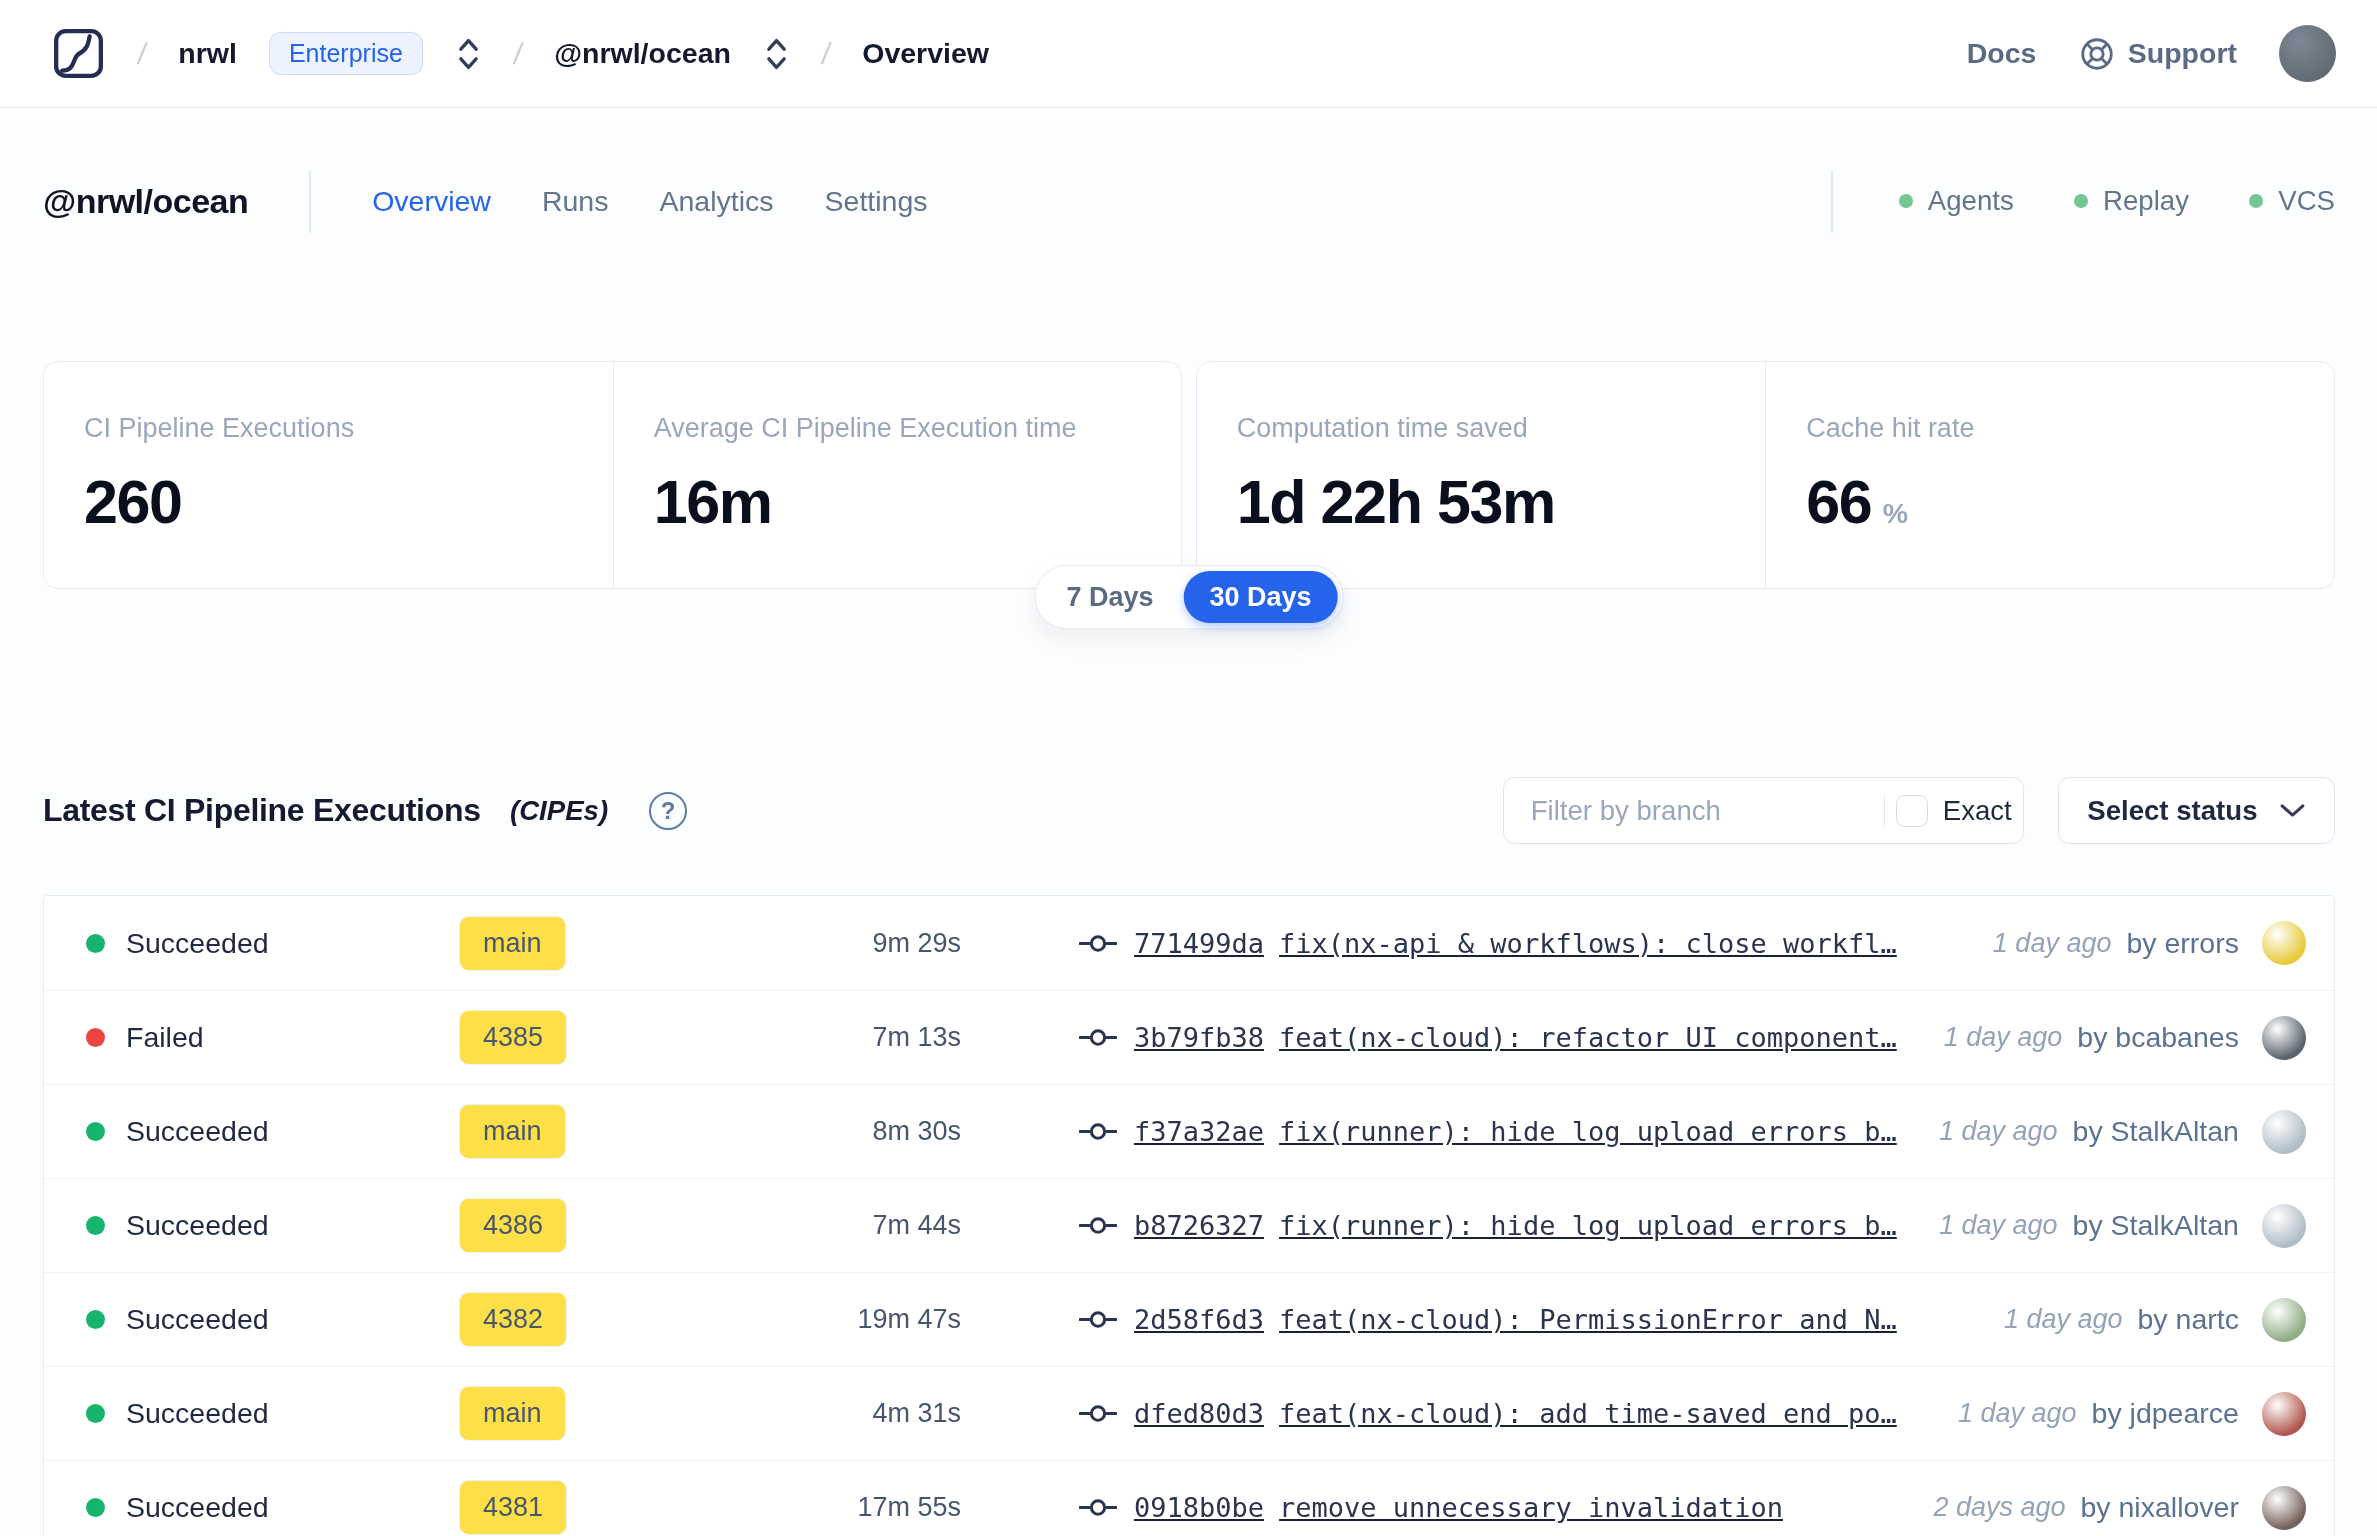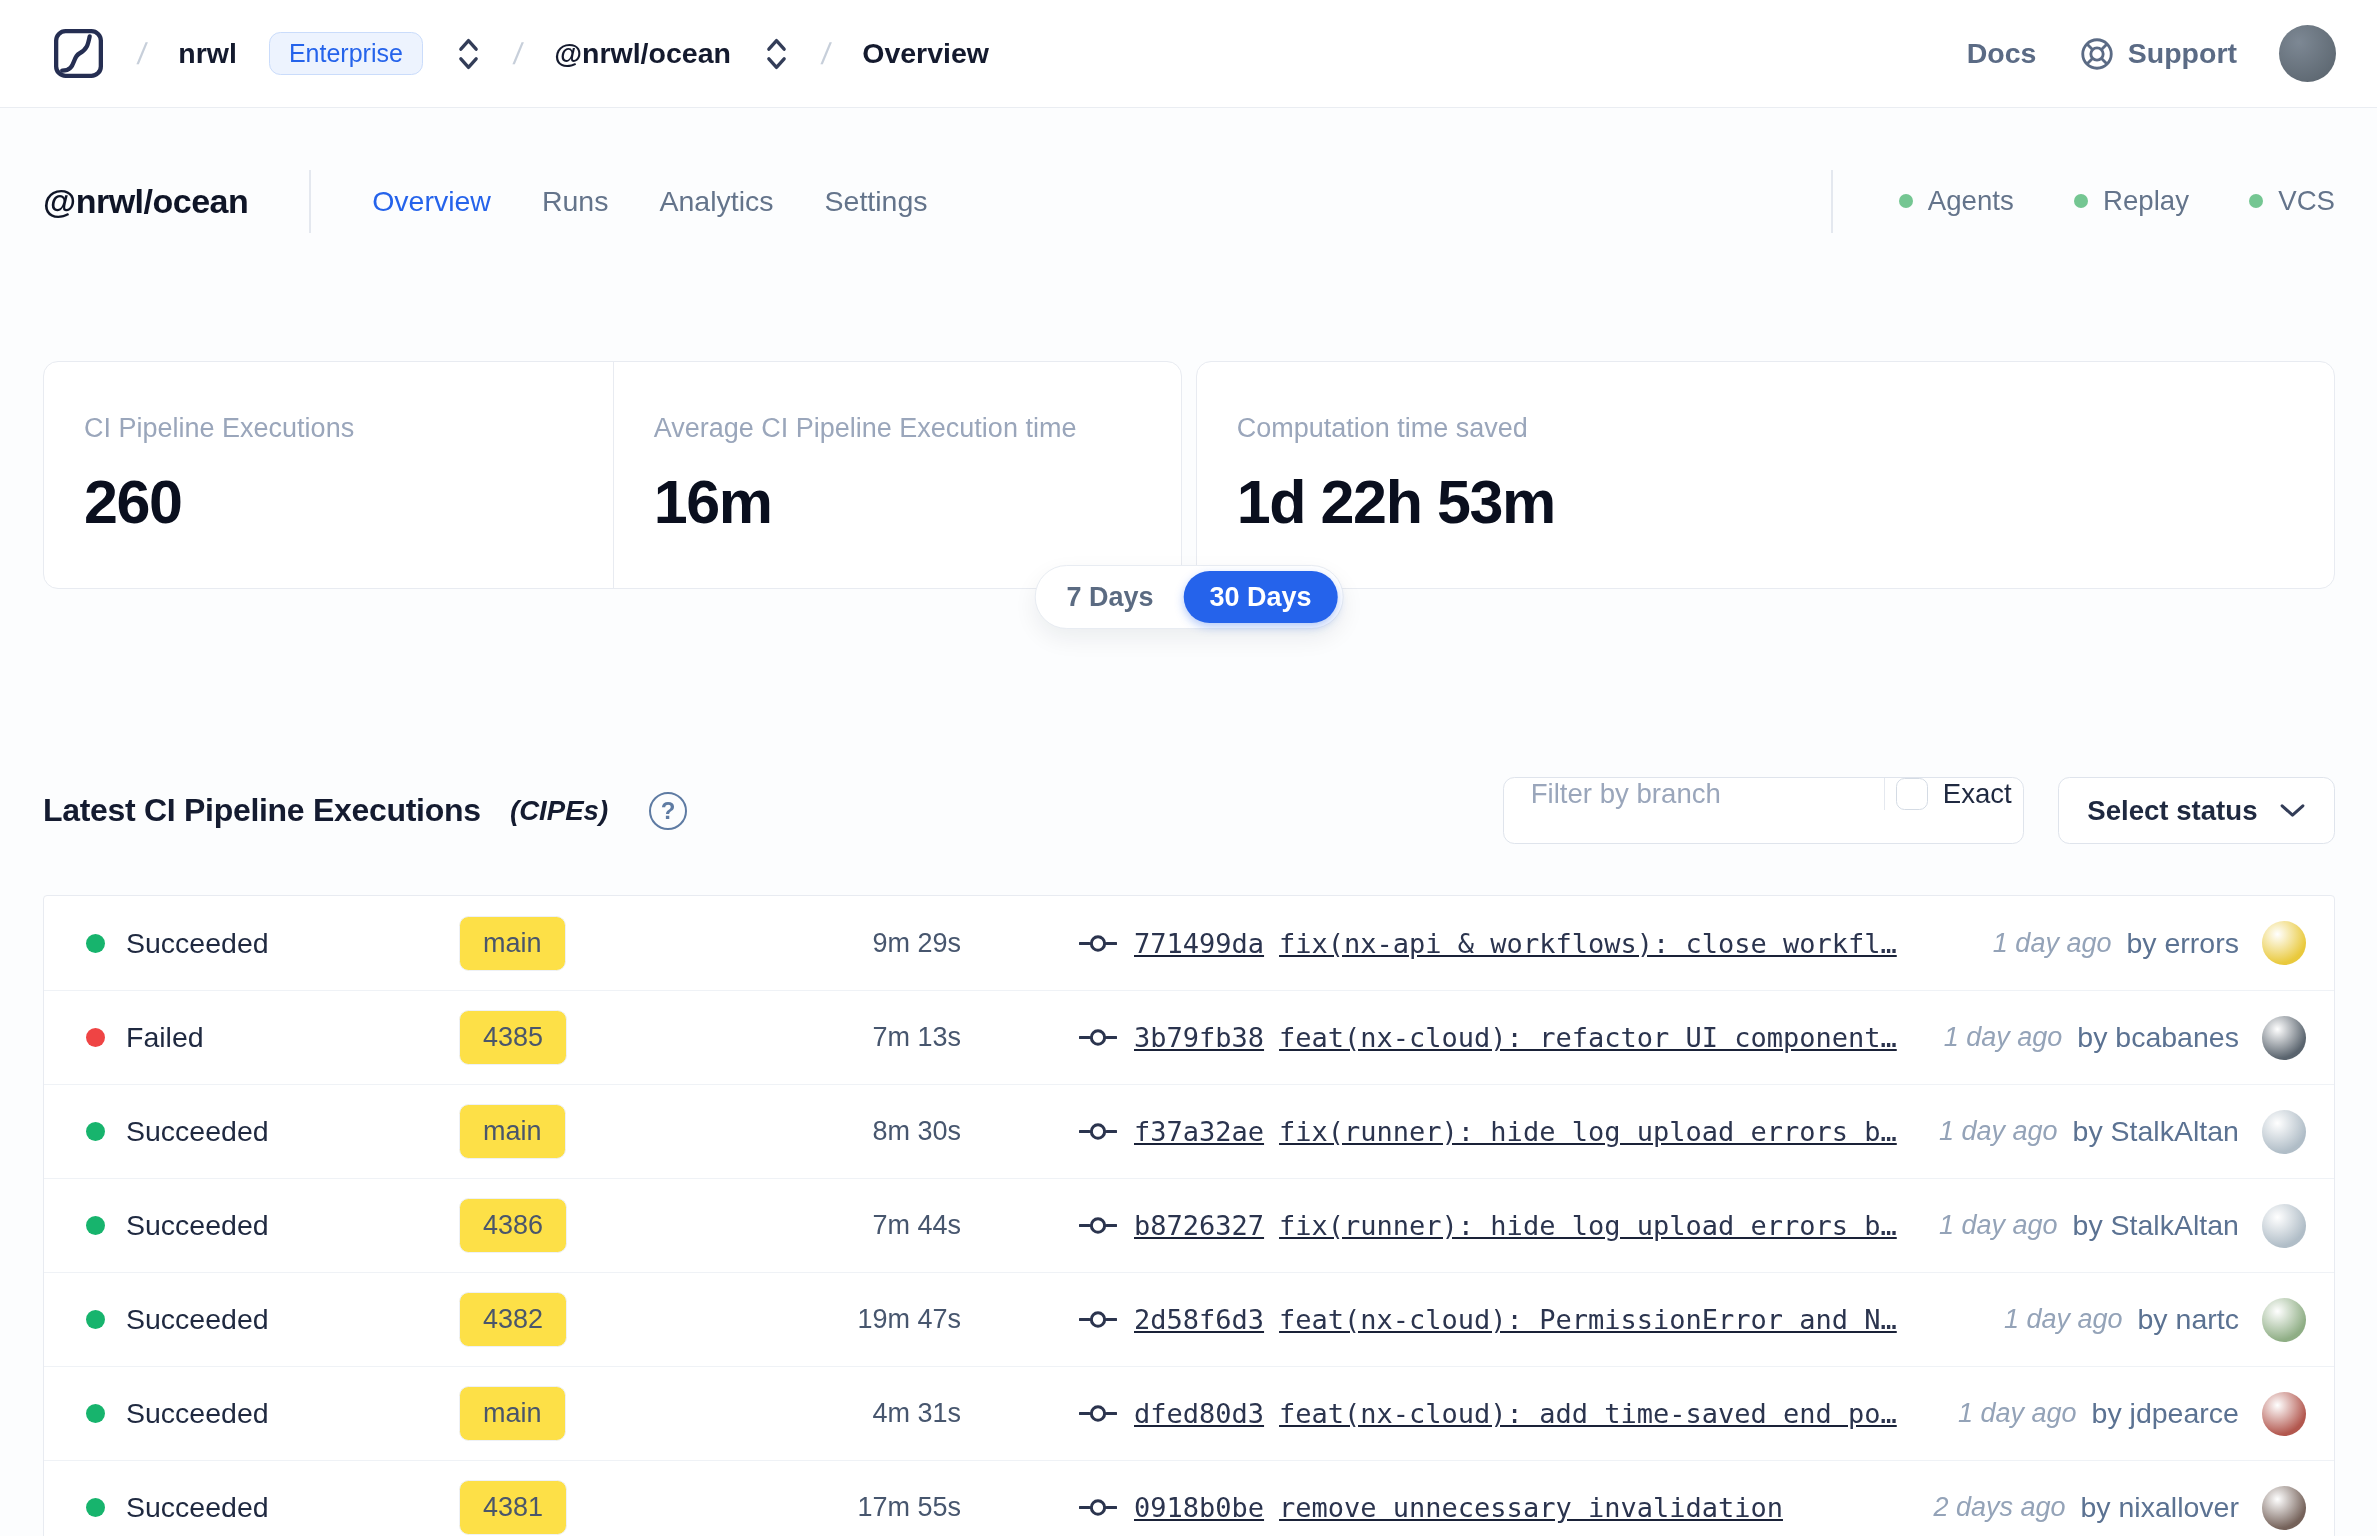--- a/index.html
+++ b/index.html
@@ -68,21 +68,21 @@
   .section-header { margin:188px 43px 0 43px; display:flex; align-items:center; height:67px;gap:16px; }
   .section-title { font-size:32px; font-weight:700; color:#141b30; letter-spacing:-0.3px; }
   .section-title-suffix { font-size:27.6px; font-weight:600; font-style:italic; color:#141b30; margin-left:13.3px; }
   .help-icon {
     width:38px; height:38px; border:2.4px solid #5e7ba3; border-radius:50%;
     color:#5e7ba3; font-size:24px; font-weight:600; line-height:33px; text-align:center;
     margin-left:25px; cursor:pointer;
   }
   .filters { margin-left:auto; display:flex; align-items:stretch; gap:34px; }
   .filter-group {
-    display:flex; align-items:flex-start; background:#fff;
+    display:flex; align-items:center; background:#fff;
     border:1.9px solid #dfe4ec; border-radius:11.4px; height:67px; overflow:hidden;
   }
   .branch-input {
     border:none; outline:none; font-size:27.6px; color:#1f2940; width:380px; padding:0 27px;
     font-family:"Liberation Sans","DejaVu Sans",sans-serif; background:transparent;
   }
   .branch-input::placeholder { color:#9aa6bb; }
   .exact-wrap { display:flex; align-items:center; gap:15px; padding:0 11px; border-left:1.9px solid #e4e8ef; }
   .checkbox { width:32px; height:32px; border:1.9px solid #d4dbe4; border-radius:8.6px; background:#fff; cursor:pointer; }
   .exact-label { font-size:27.6px; color:#1f2940; }
@@ -204,20 +204,27 @@
           </span>
       </div>
     </div>
     <div class="stat-card">
       <div class="stat-cell">
         <span class="stat-label">Computation time saved</span>
         <span class="stat-value">
             <span>1d 22h 53m</span>
           </span>
       </div>
+      <div class="stat-cell">
+        <span class="stat-label">Cache hit rate</span>
+        <span class="stat-value">
+          <span>66</span>
+          <span class="stat-suffix">%</span>
+        </span>
+      </div>
     </div>
   </div>
   <div class="range-toggle">
     <span class="range-opt">7 Days</span>
     <span class="range-opt active">30 Days</span>
   </div>
 </div>
 
 <div class="section-header">
   <span class="section-title">Latest CI Pipeline Executions</span>

